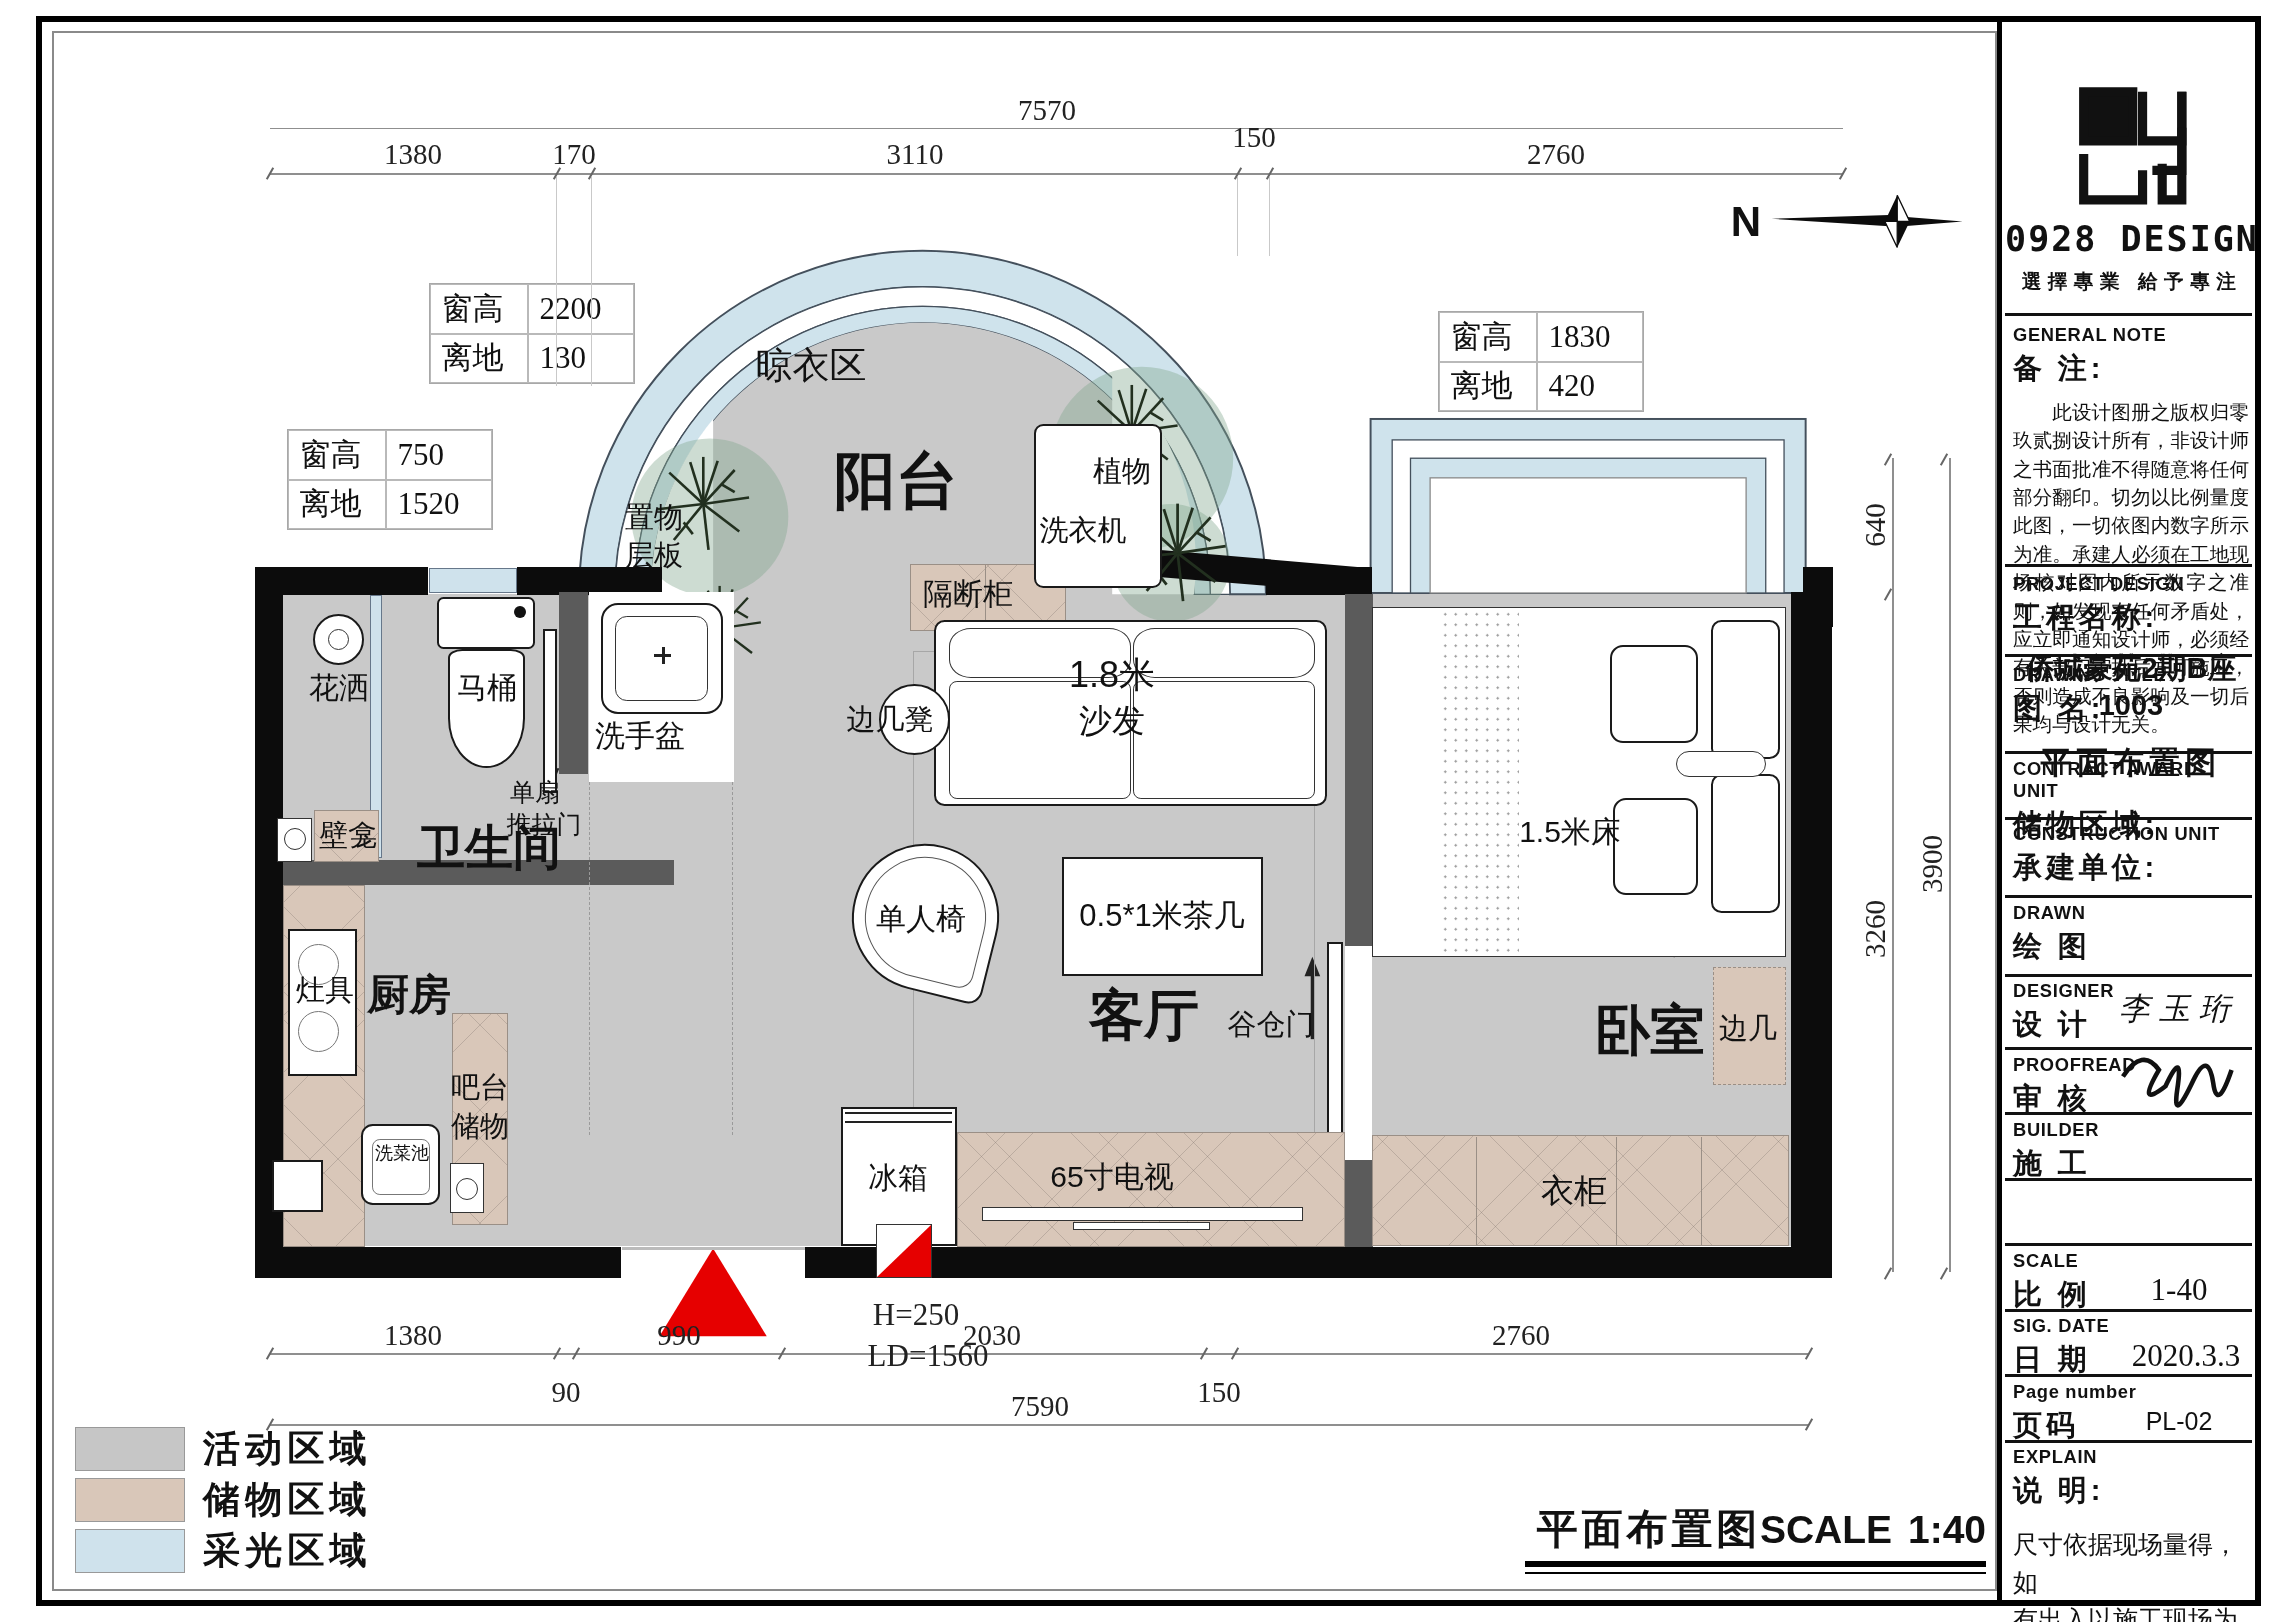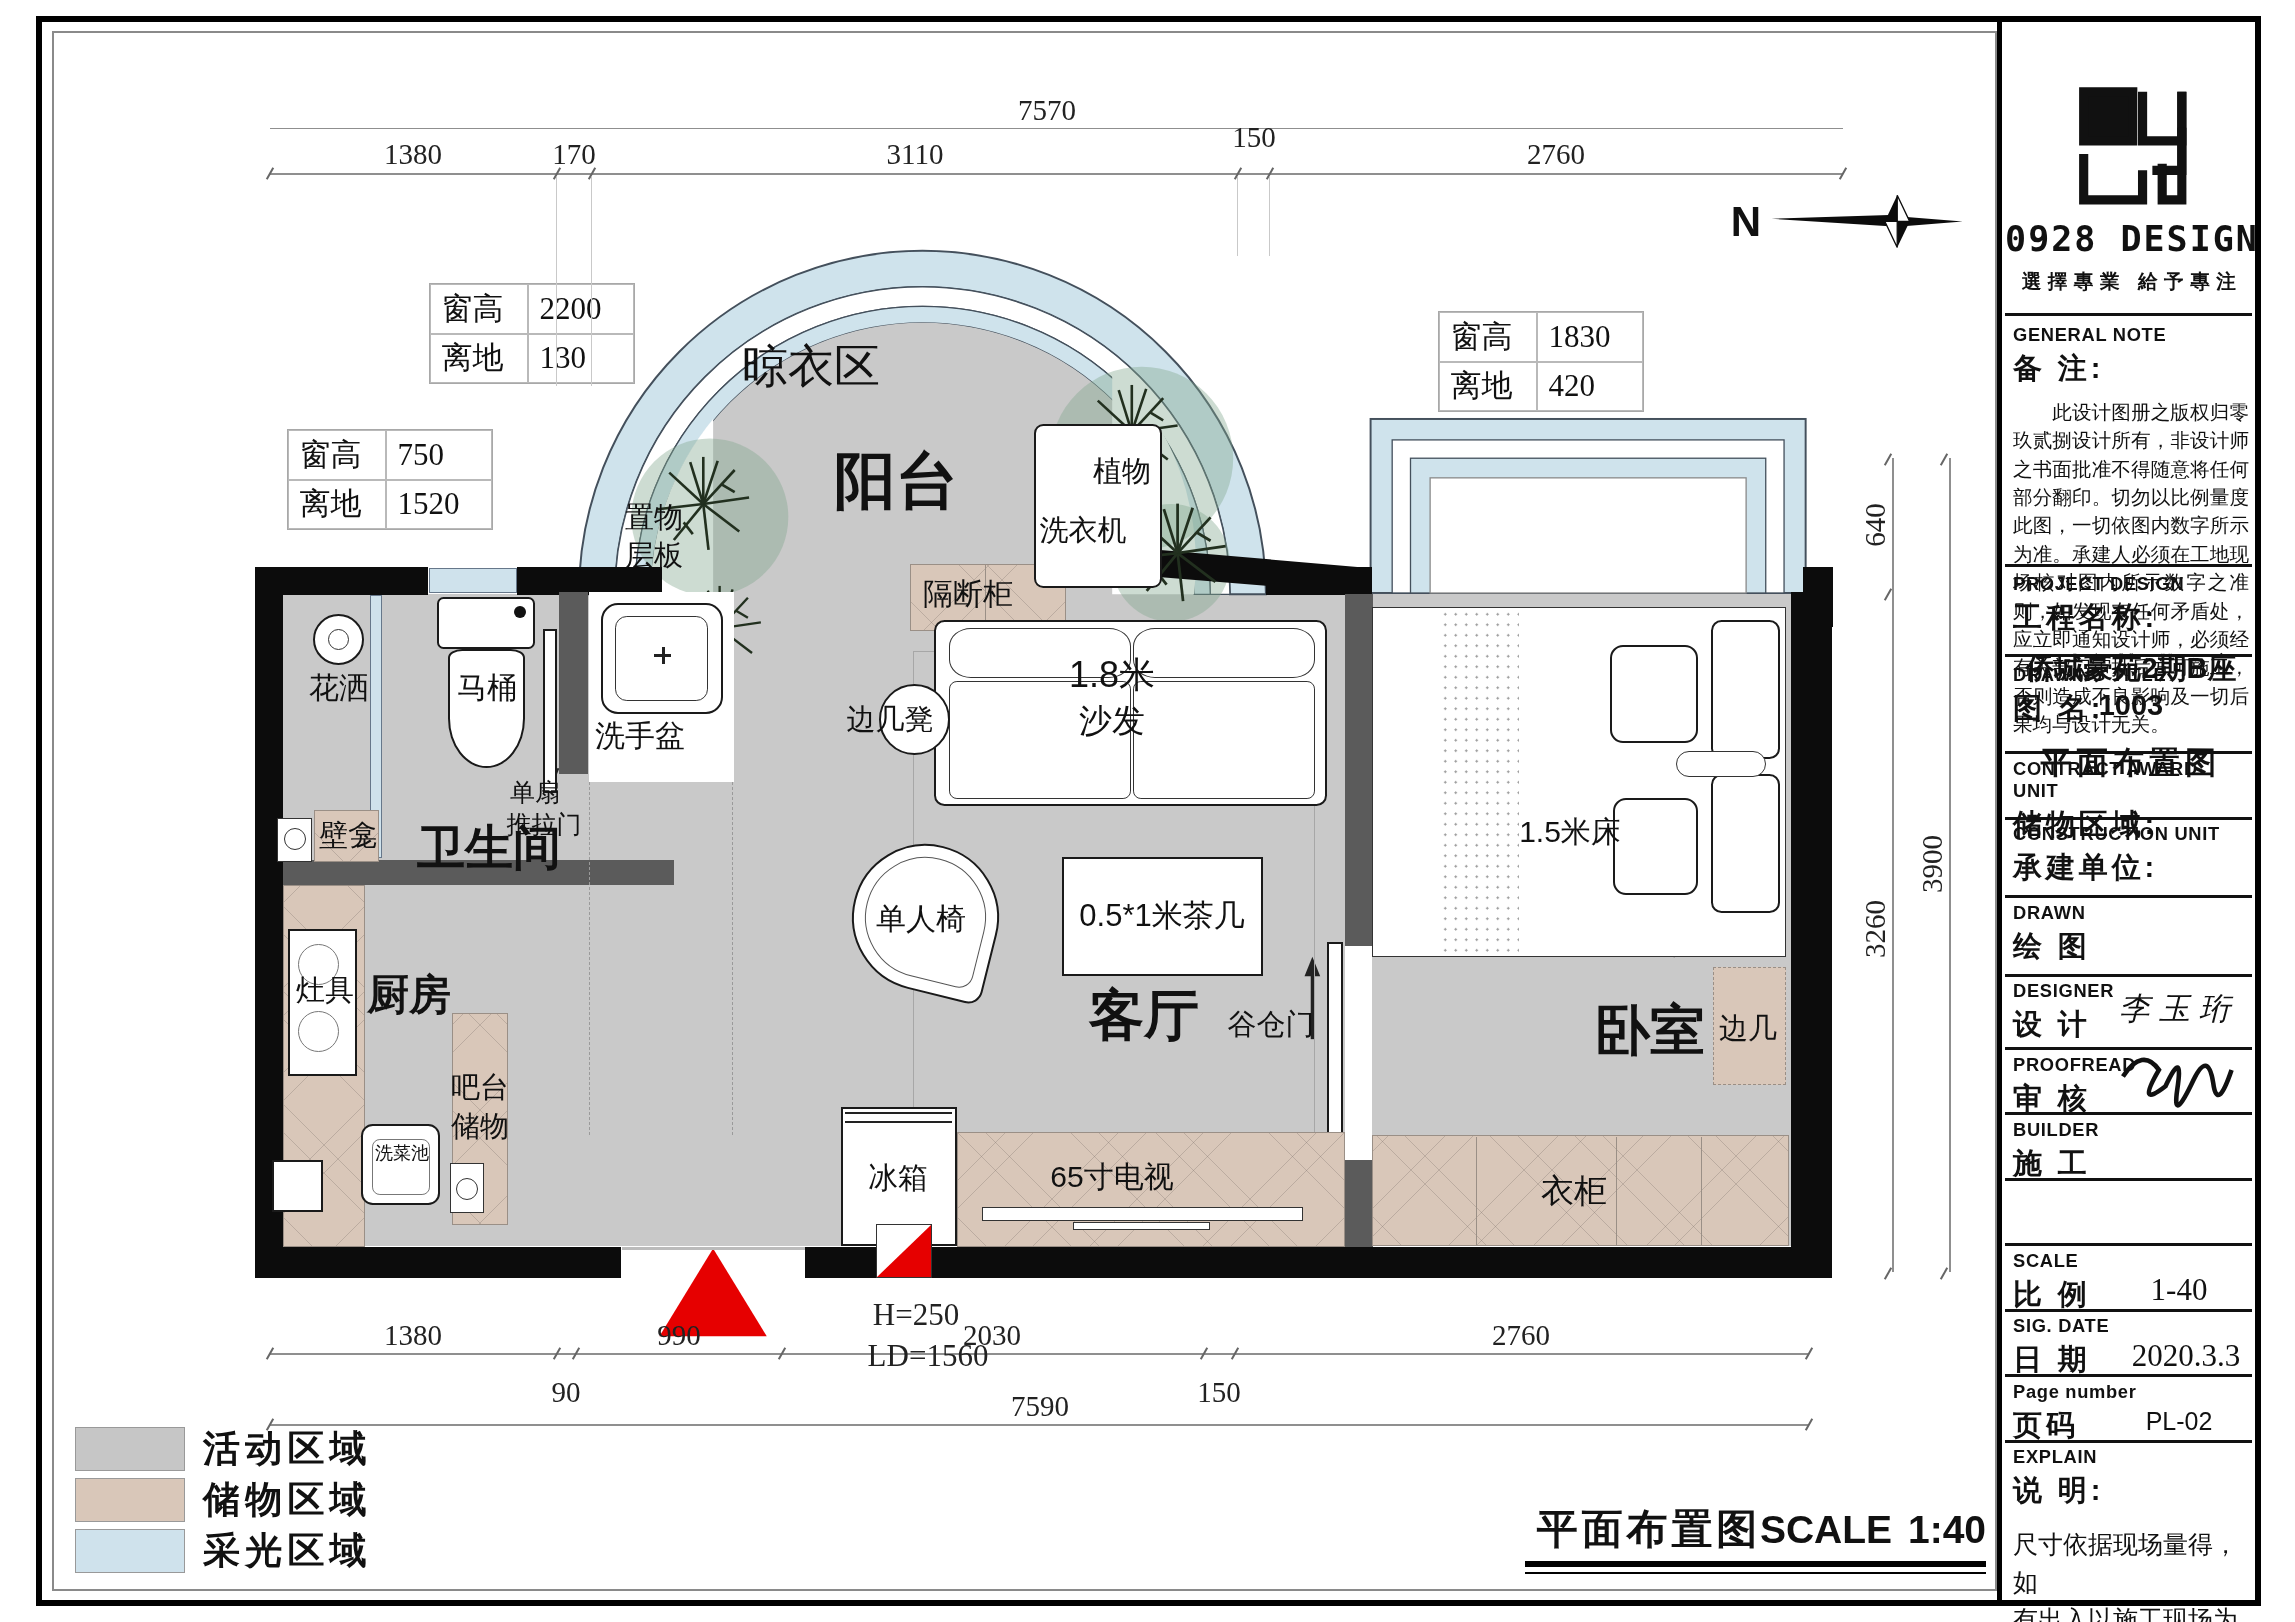--- a/index.html
+++ b/index.html
@@ -185,21 +185,21 @@
   <div class="abs" style="left:1616px;top:1137px;width:1.3px;height:109px;background:#9a8f86"></div>
   <div class="abs" style="left:1701px;top:1137px;width:1.3px;height:109px;background:#9a8f86"></div>
 
   <div class="abs" style="left:622px;top:1247px;width:183px;height:3.3px;background:#bbb"></div>
   <div class="abs" style="left:876px;top:1224px;width:56px;height:54px;background:#fff;border:1.3px solid #333;box-sizing:border-box">
     <div style="position:absolute;inset:0;background:#e60000;clip-path:polygon(0 100%,100% 0,100% 100%)"></div>
   </div>
 
   <div class="white" style="left:1034px;top:424px;width:128px;height:164px;border-radius:9.2px"></div>
 
-  <div class="lbl" style="left:811px;top:366px;font-size:46px">晾衣区</div>
+  <div class="lbl" style="left:811px;top:366px;font-size:37px">晾衣区</div>
   <div class="lbl room" style="left:896px;top:481px;font-size:62px">阳台</div>
   <div class="lbl" style="left:654px;top:518px;font-size:29px">置物</div>
   <div class="lbl" style="left:654px;top:556px;font-size:29px">层板</div>
   <div class="lbl" style="left:1122px;top:472px;font-size:29px">植物</div>
   <div class="lbl" style="left:1083px;top:531px;font-size:29px">洗衣机</div>
   <div class="lbl" style="left:968px;top:594px;font-size:30px">隔断柜</div>
   <div class="lbl" style="left:890px;top:720px;font-size:29px">边几凳</div>
   <div class="lbl" style="left:1112px;top:675px;font-size:36px">1.8米</div>
   <div class="lbl" style="left:1112px;top:721px;font-size:33px">沙发</div>
   <div class="lbl" style="left:1162px;top:916px;font-size:31px">0.5*1米茶几</div>

